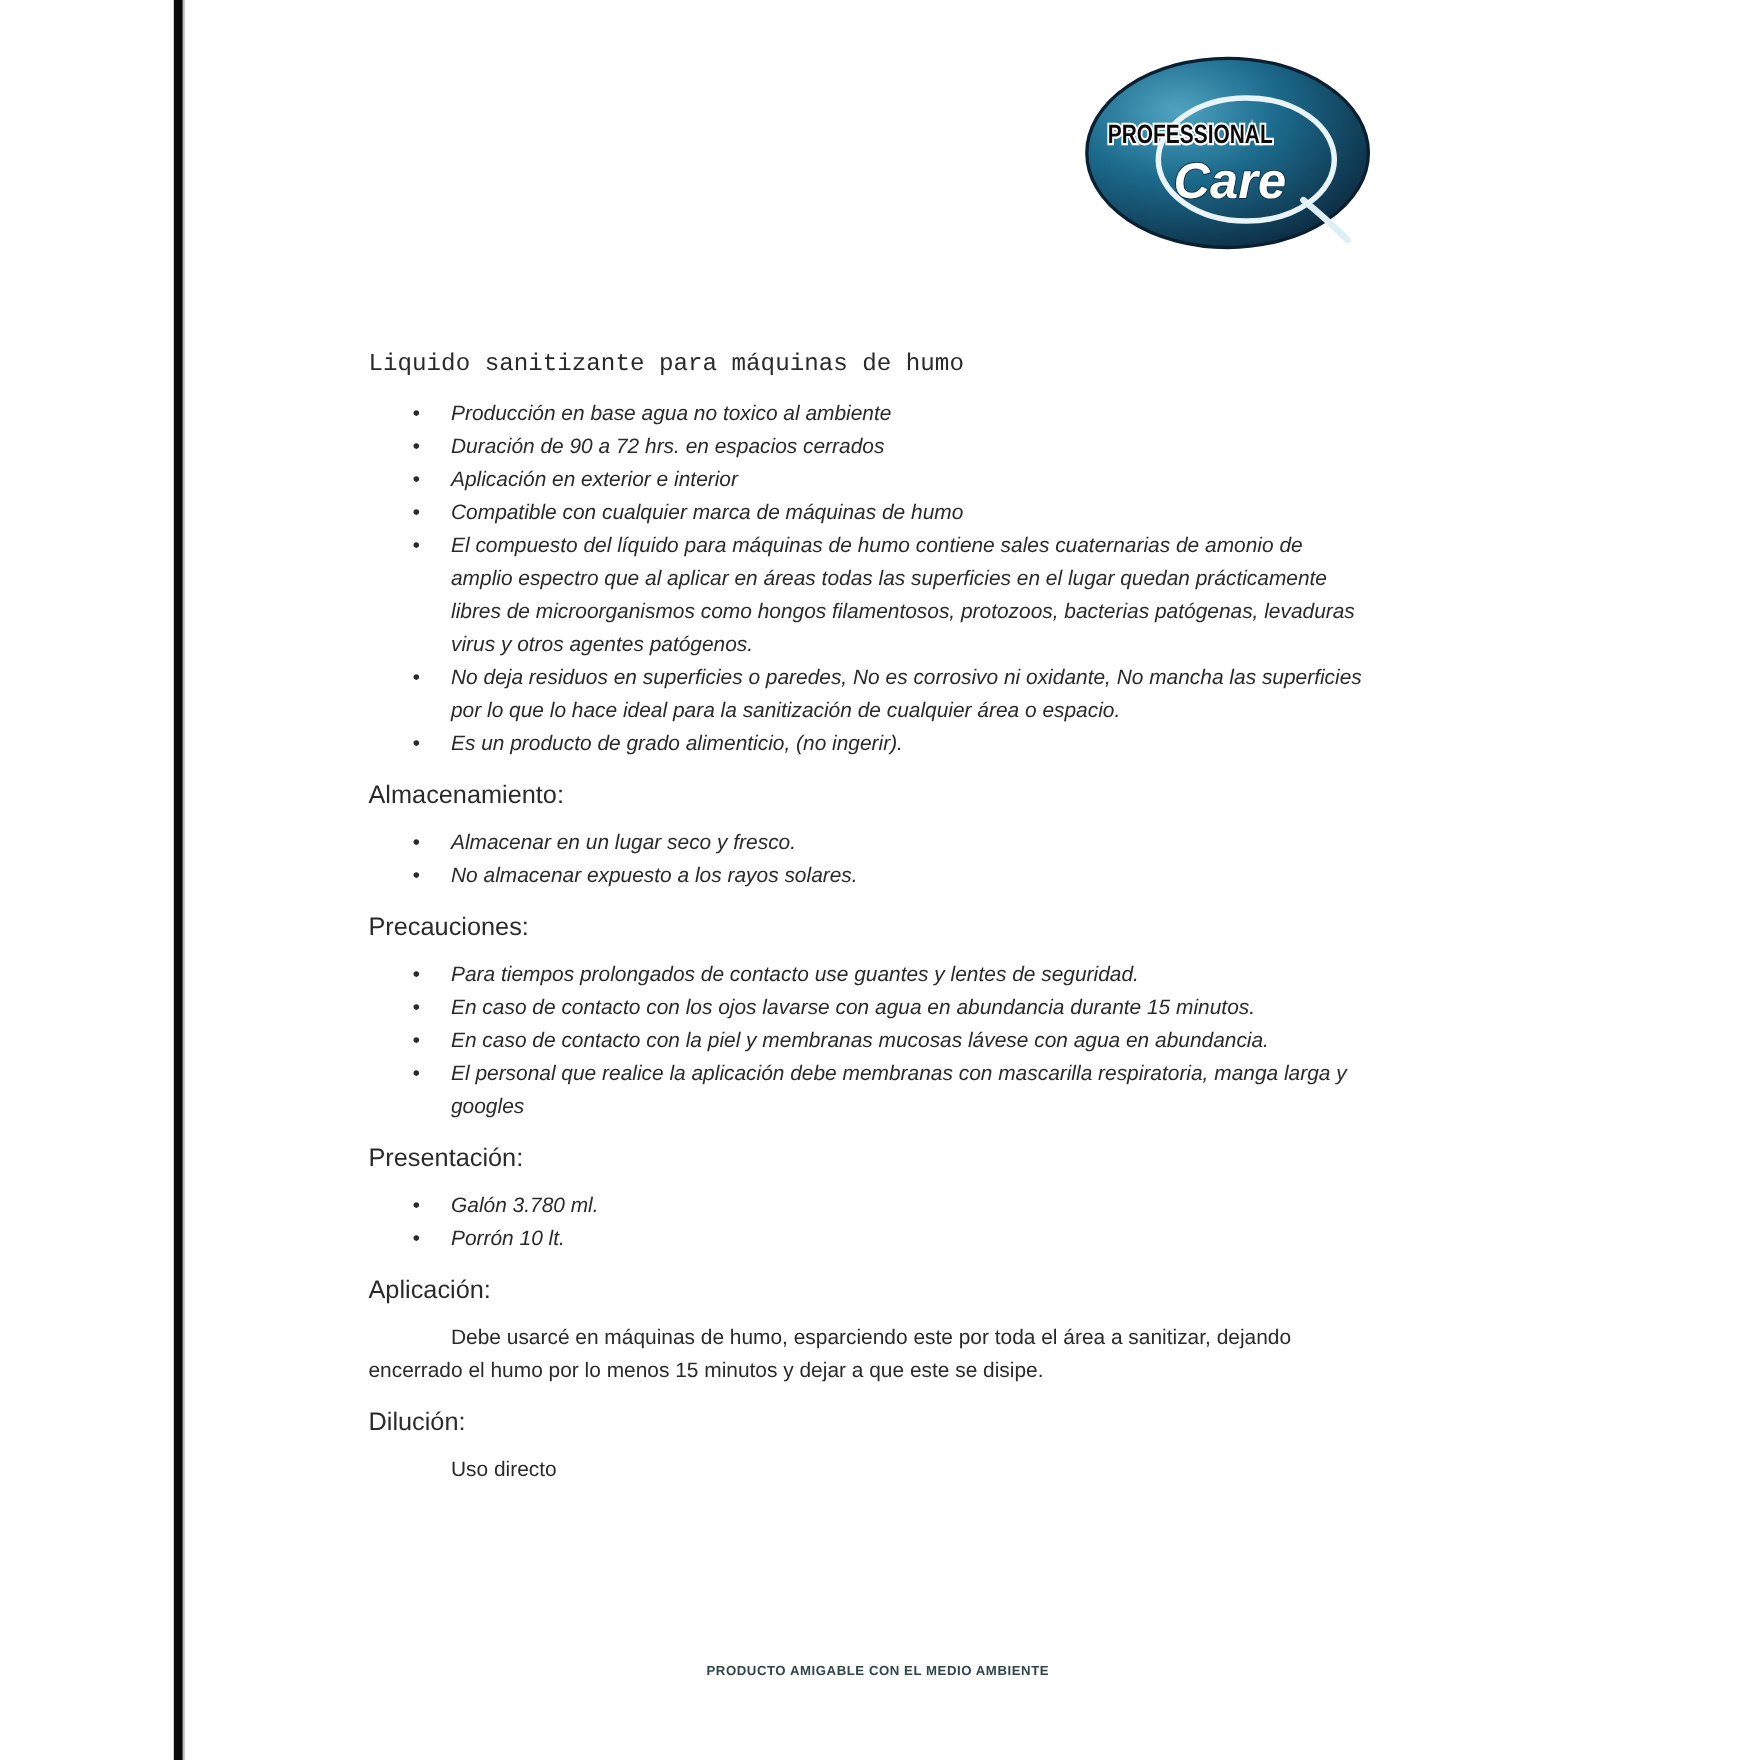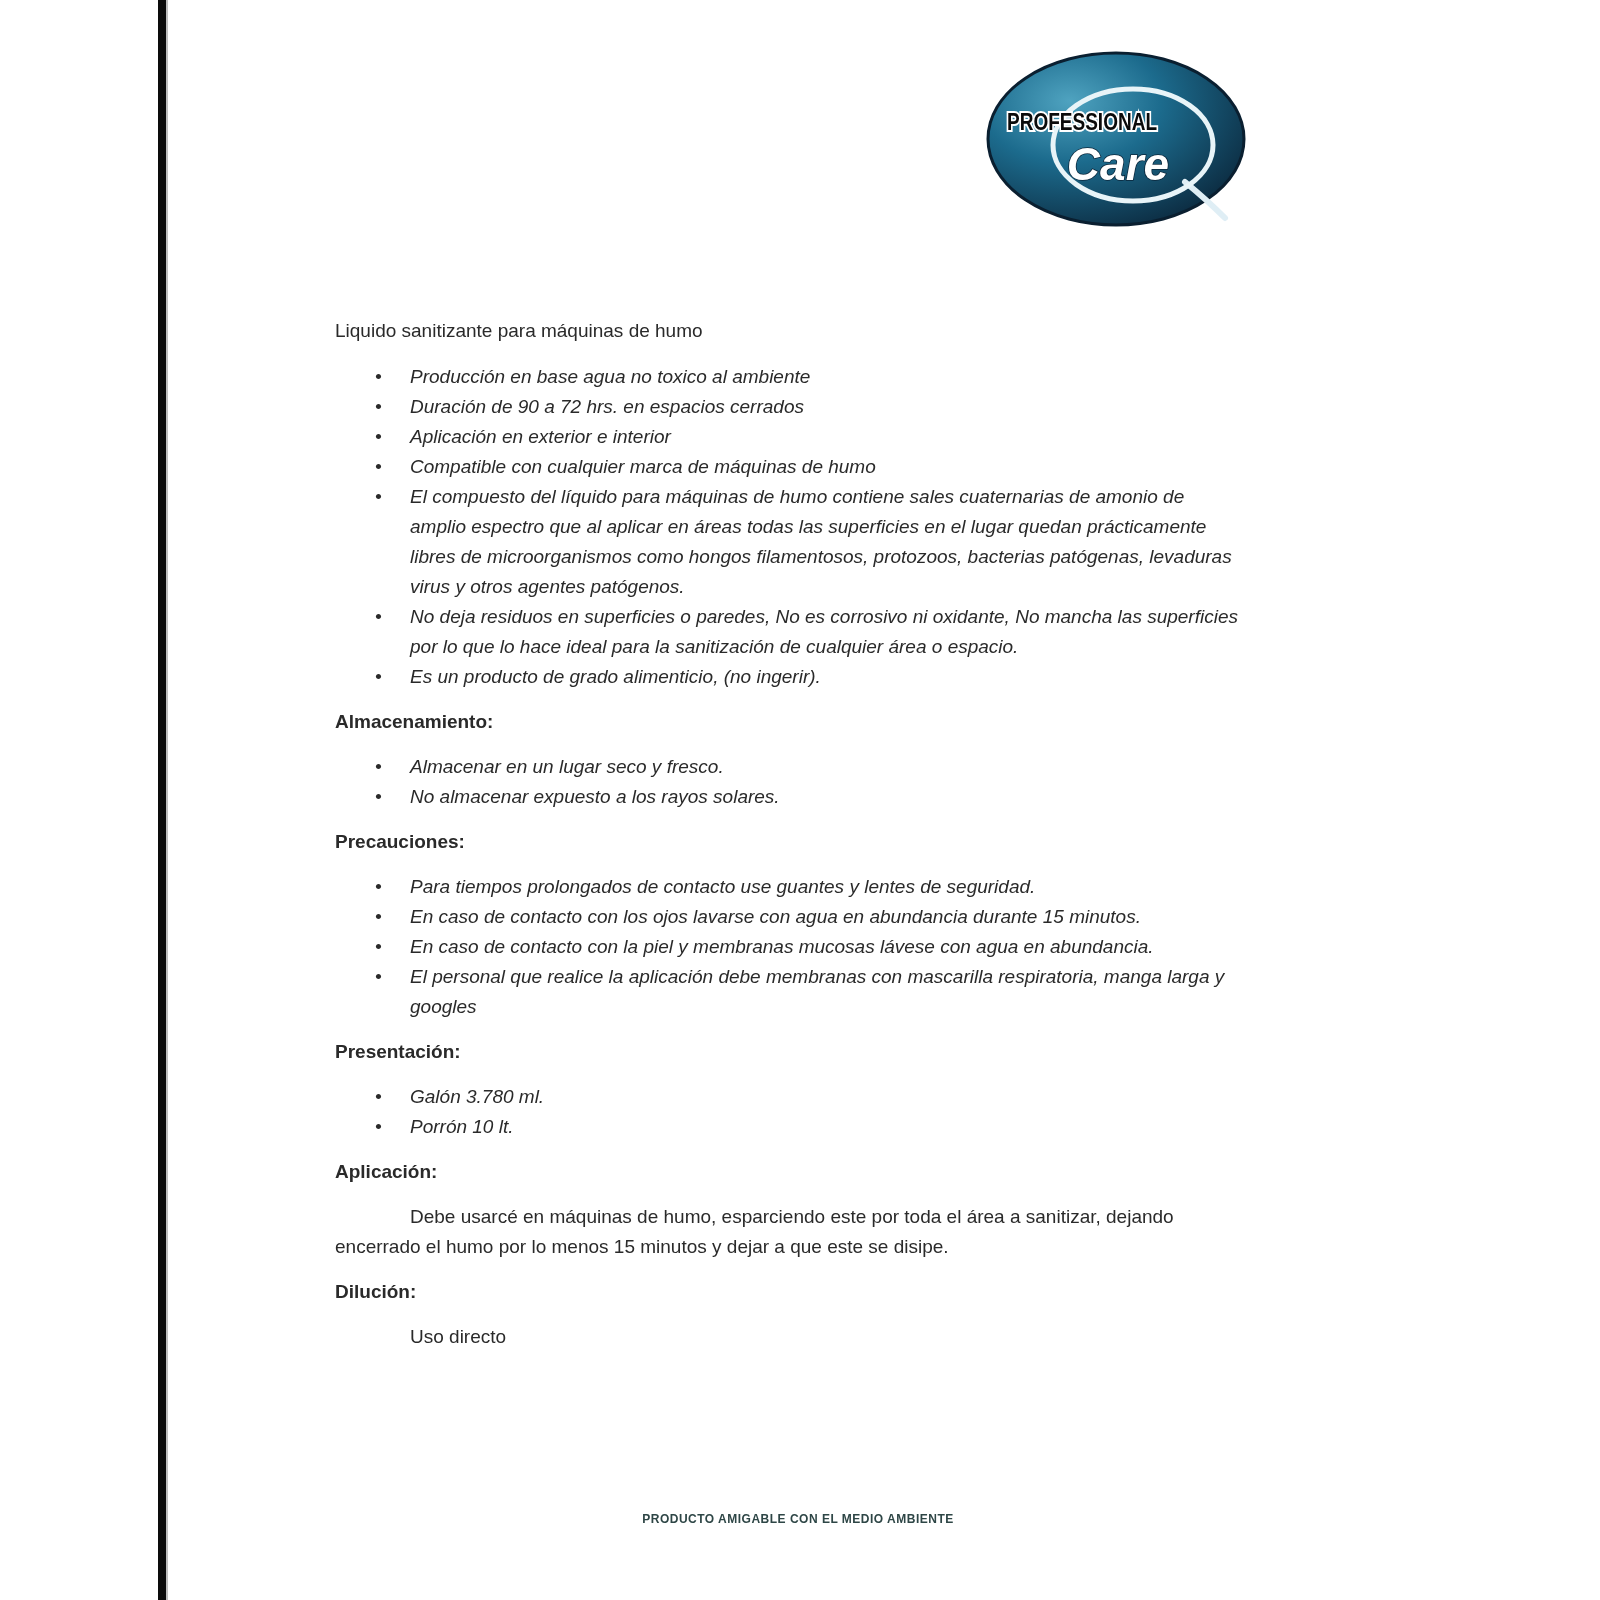--- a/index.html
+++ b/index.html
@@ -36,42 +36,42 @@
 
   .content {
     position: absolute;
     left: 335px;
     top: 316px;
     width: 905px;
     color: #2a2a2a;
     font-size: 19px;
     line-height: 30px;
   }
-  .doc-title { margin: 0 0 16px 0; font-weight: normal; font-size: 19px; }
+  .doc-title { margin: 0 0 16px 0; font-weight: normal; font-size: 22px; font-family: Liberation Mono, monospace; }
   ul.doc-list {
     list-style: none;
     margin: 15px 0;
     padding: 0;
     font-style: italic;
   }
   ul.doc-list > li {
     position: relative;
     padding-left: 75px;
   }
   ul.doc-list > li::before {
     content: "•";
     position: absolute;
     left: 40px;
     top: 0;
     font-size: 19px;
   }
   .section-heading {
     margin: 15px 0;
-    font-size: 19px;
-    font-weight: bold;
+    font-size: 23px;
+    font-weight: normal;
   }
   .para-indent {
     margin: 15px 0;
     text-indent: 75px;
   }
   .para-tab {
     margin: 15px 0 15px 75px;
   }
   .footer-line {
     position: absolute;

